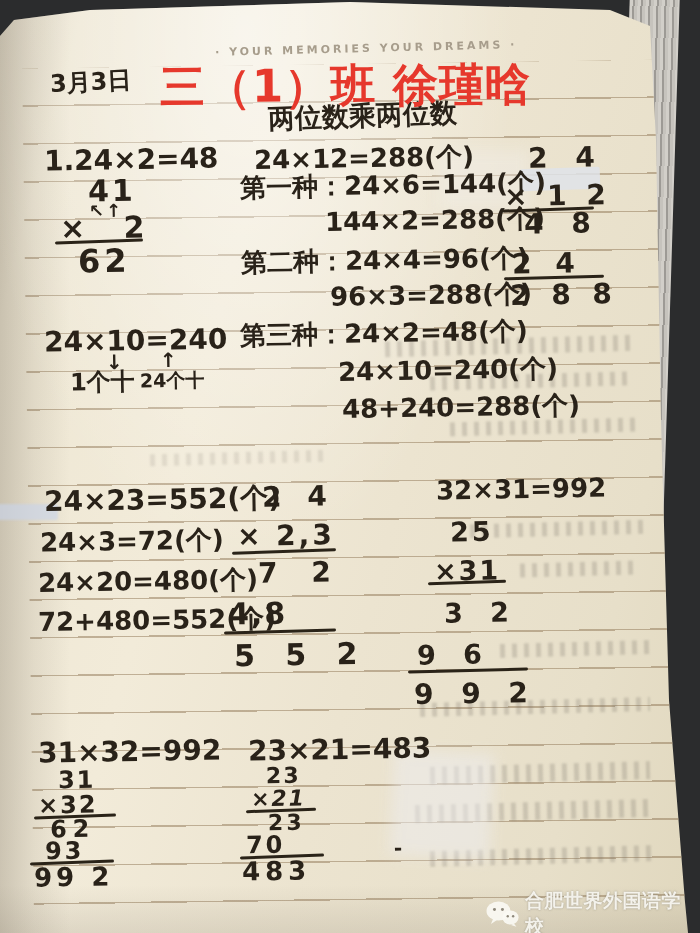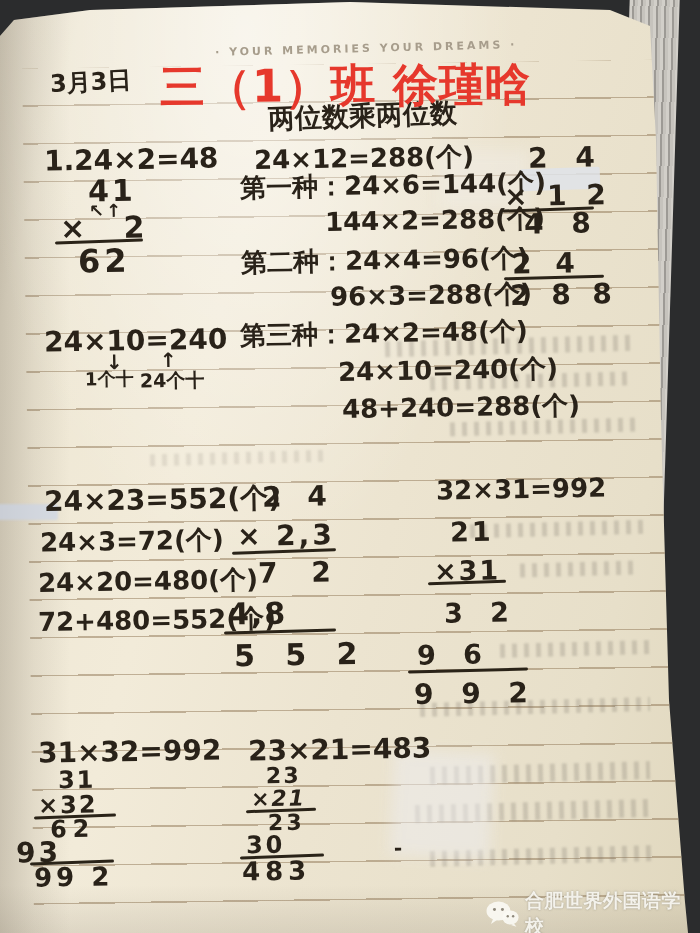--- a/index.html
+++ b/index.html
@@ -91,62 +91,62 @@
     <div class="hw" style="left:504px;top:182px;font-size:28px;letter-spacing:5px;">× 1 2</div>
     <div class="stroke" style="left:502px;top:208px;width:92px;transform:rotate(-2deg);"></div>
     <div class="hw" style="left:524px;top:210px;font-size:28px;letter-spacing:9px;">4 8</div>
     <div class="hw" style="left:512px;top:250px;font-size:28px;letter-spacing:7px;">2 4</div>
     <div class="stroke" style="left:504px;top:276px;width:100px;transform:rotate(-1.5deg);"></div>
     <div class="hw" style="left:510px;top:281px;font-size:28px;letter-spacing:6px;">2 8 8</div>
 
     <div class="hw" style="left:44px;top:327px;font-size:28px;">24×10=240</div>
     <div class="hw" style="left:106px;top:352px;font-size:20px;">↓</div>
     <div class="hw" style="left:160px;top:350px;font-size:20px;">↑</div>
-    <div class="hw cjk" style="left:85px;top:370px;font-size:18px;">1个十</div>
+    <div class="hw cjk" style="left:70px;top:370px;font-size:24px;">1个十</div>
     <div class="hw cjk" style="left:140px;top:371px;font-size:19px;">24个十</div>
     <div class="hw cjk" style="left:240px;top:320px;font-size:26px;">第三种：24×2=48(个)</div>
     <div class="hw" style="left:338px;top:357px;font-size:26px;">24×10=240(个)</div>
     <div class="hw" style="left:342px;top:394px;font-size:26px;">48+240=288(个)</div>
 
     <div class="hw" style="left:44px;top:486px;font-size:28px;">24×23=552(个)</div>
     <div class="hw" style="left:262px;top:483px;font-size:28px;letter-spacing:8px;">2 4</div>
     <div class="hw" style="left:40px;top:528px;font-size:26px;">24×3=72(个)</div>
     <div class="hw" style="left:237px;top:522px;font-size:28px;letter-spacing:3px;">× 2,3</div>
     <div class="stroke" style="left:232px;top:550px;width:104px;transform:rotate(-2deg);"></div>
     <div class="hw" style="left:38px;top:568px;font-size:26px;">24×20=480(个)</div>
     <div class="hw" style="left:258px;top:559px;font-size:28px;letter-spacing:12px;">7 2</div>
     <div class="hw" style="left:38px;top:607px;font-size:26px;">72+480=552(个)</div>
     <div class="hw" style="left:228px;top:599px;font-size:30px;letter-spacing:2px;">4,8</div>
     <div class="stroke" style="left:224px;top:630px;width:112px;transform:rotate(-1.5deg);"></div>
     <div class="hw" style="left:234px;top:640px;font-size:30px;letter-spacing:10px;">5 5 2</div>
 
     <div class="hw" style="left:436px;top:476px;font-size:26px;">32×31=992</div>
-    <div class="hw" style="left:450px;top:518px;font-size:27px;letter-spacing:3px;">21</div>
+    <div class="hw" style="left:450px;top:518px;font-size:27px;letter-spacing:3px;">25</div>
     <div class="hw" style="left:434px;top:557px;font-size:27px;letter-spacing:2px;">×31</div>
     <div class="stroke" style="left:428px;top:581px;width:78px;transform:rotate(-2deg);"></div>
     <div class="hw" style="left:444px;top:599px;font-size:27px;letter-spacing:9px;">3 2</div>
     <div class="hw" style="left:417px;top:641px;font-size:27px;letter-spacing:9px;">9 6</div>
     <div class="stroke" style="left:408px;top:669px;width:120px;transform:rotate(-1.5deg);"></div>
     <div class="hw" style="left:414px;top:680px;font-size:28px;letter-spacing:9px;">9 9 2</div>
 
     <div class="hw" style="left:38px;top:738px;font-size:28px;">31×32=992</div>
     <div class="hw" style="left:58px;top:768px;font-size:24px;letter-spacing:2px;text-align:right;">31</div>
     <div class="hw" style="left:38px;top:793px;font-size:24px;letter-spacing:2px;">×32</div>
     <div class="stroke" style="left:34px;top:815px;width:82px;transform:rotate(-2deg);"></div>
     <div class="hw" style="left:50px;top:817px;font-size:24px;letter-spacing:6px;">62</div>
-    <div class="hw" style="left:16px;top:839px;font-size:28px;letter-spacing:3px;text-align:right;">93</div>
+    <div class="hw" style="left:45px;top:839px;font-size:24px;letter-spacing:3px;text-align:right;">93</div>
     <div class="stroke" style="left:30px;top:861px;width:84px;transform:rotate(-2deg);"></div>
     <div class="hw" style="left:34px;top:864px;font-size:26px;letter-spacing:4px;">99 2</div>
 
     <div class="hw" style="left:248px;top:736px;font-size:28px;">23×21=483</div>
     <div class="hw" style="left:266px;top:765px;font-size:22px;letter-spacing:2px;">23</div>
     <div class="hw" style="left:251px;top:788px;font-size:22px;letter-spacing:2px;font-style:italic;">×21</div>
     <div class="stroke" style="left:246px;top:809px;width:70px;transform:rotate(-2deg);"></div>
     <div class="hw" style="left:268px;top:812px;font-size:22px;letter-spacing:3px;">23</div>
-    <div class="hw" style="left:246px;top:833px;font-size:24px;letter-spacing:3px;">30</div>
+    <div class="hw" style="left:246px;top:833px;font-size:24px;letter-spacing:3px;">70</div>
     <div class="stroke" style="left:240px;top:855px;width:84px;transform:rotate(-2deg);"></div>
     <div class="hw" style="left:394px;top:838px;font-size:20px;">-</div>
     <div class="hw" style="left:242px;top:858px;font-size:26px;letter-spacing:5px;">483</div>
   </div>
 
   <div class="red-overlay">三（1）班 徐瑾晗</div>
 
   <div class="watermark">
     <svg width="33" height="26" viewBox="0 0 33 26">
       <ellipse cx="12.5" cy="10" rx="12" ry="9.6" fill="rgba(250,248,243,.92)"></ellipse>

